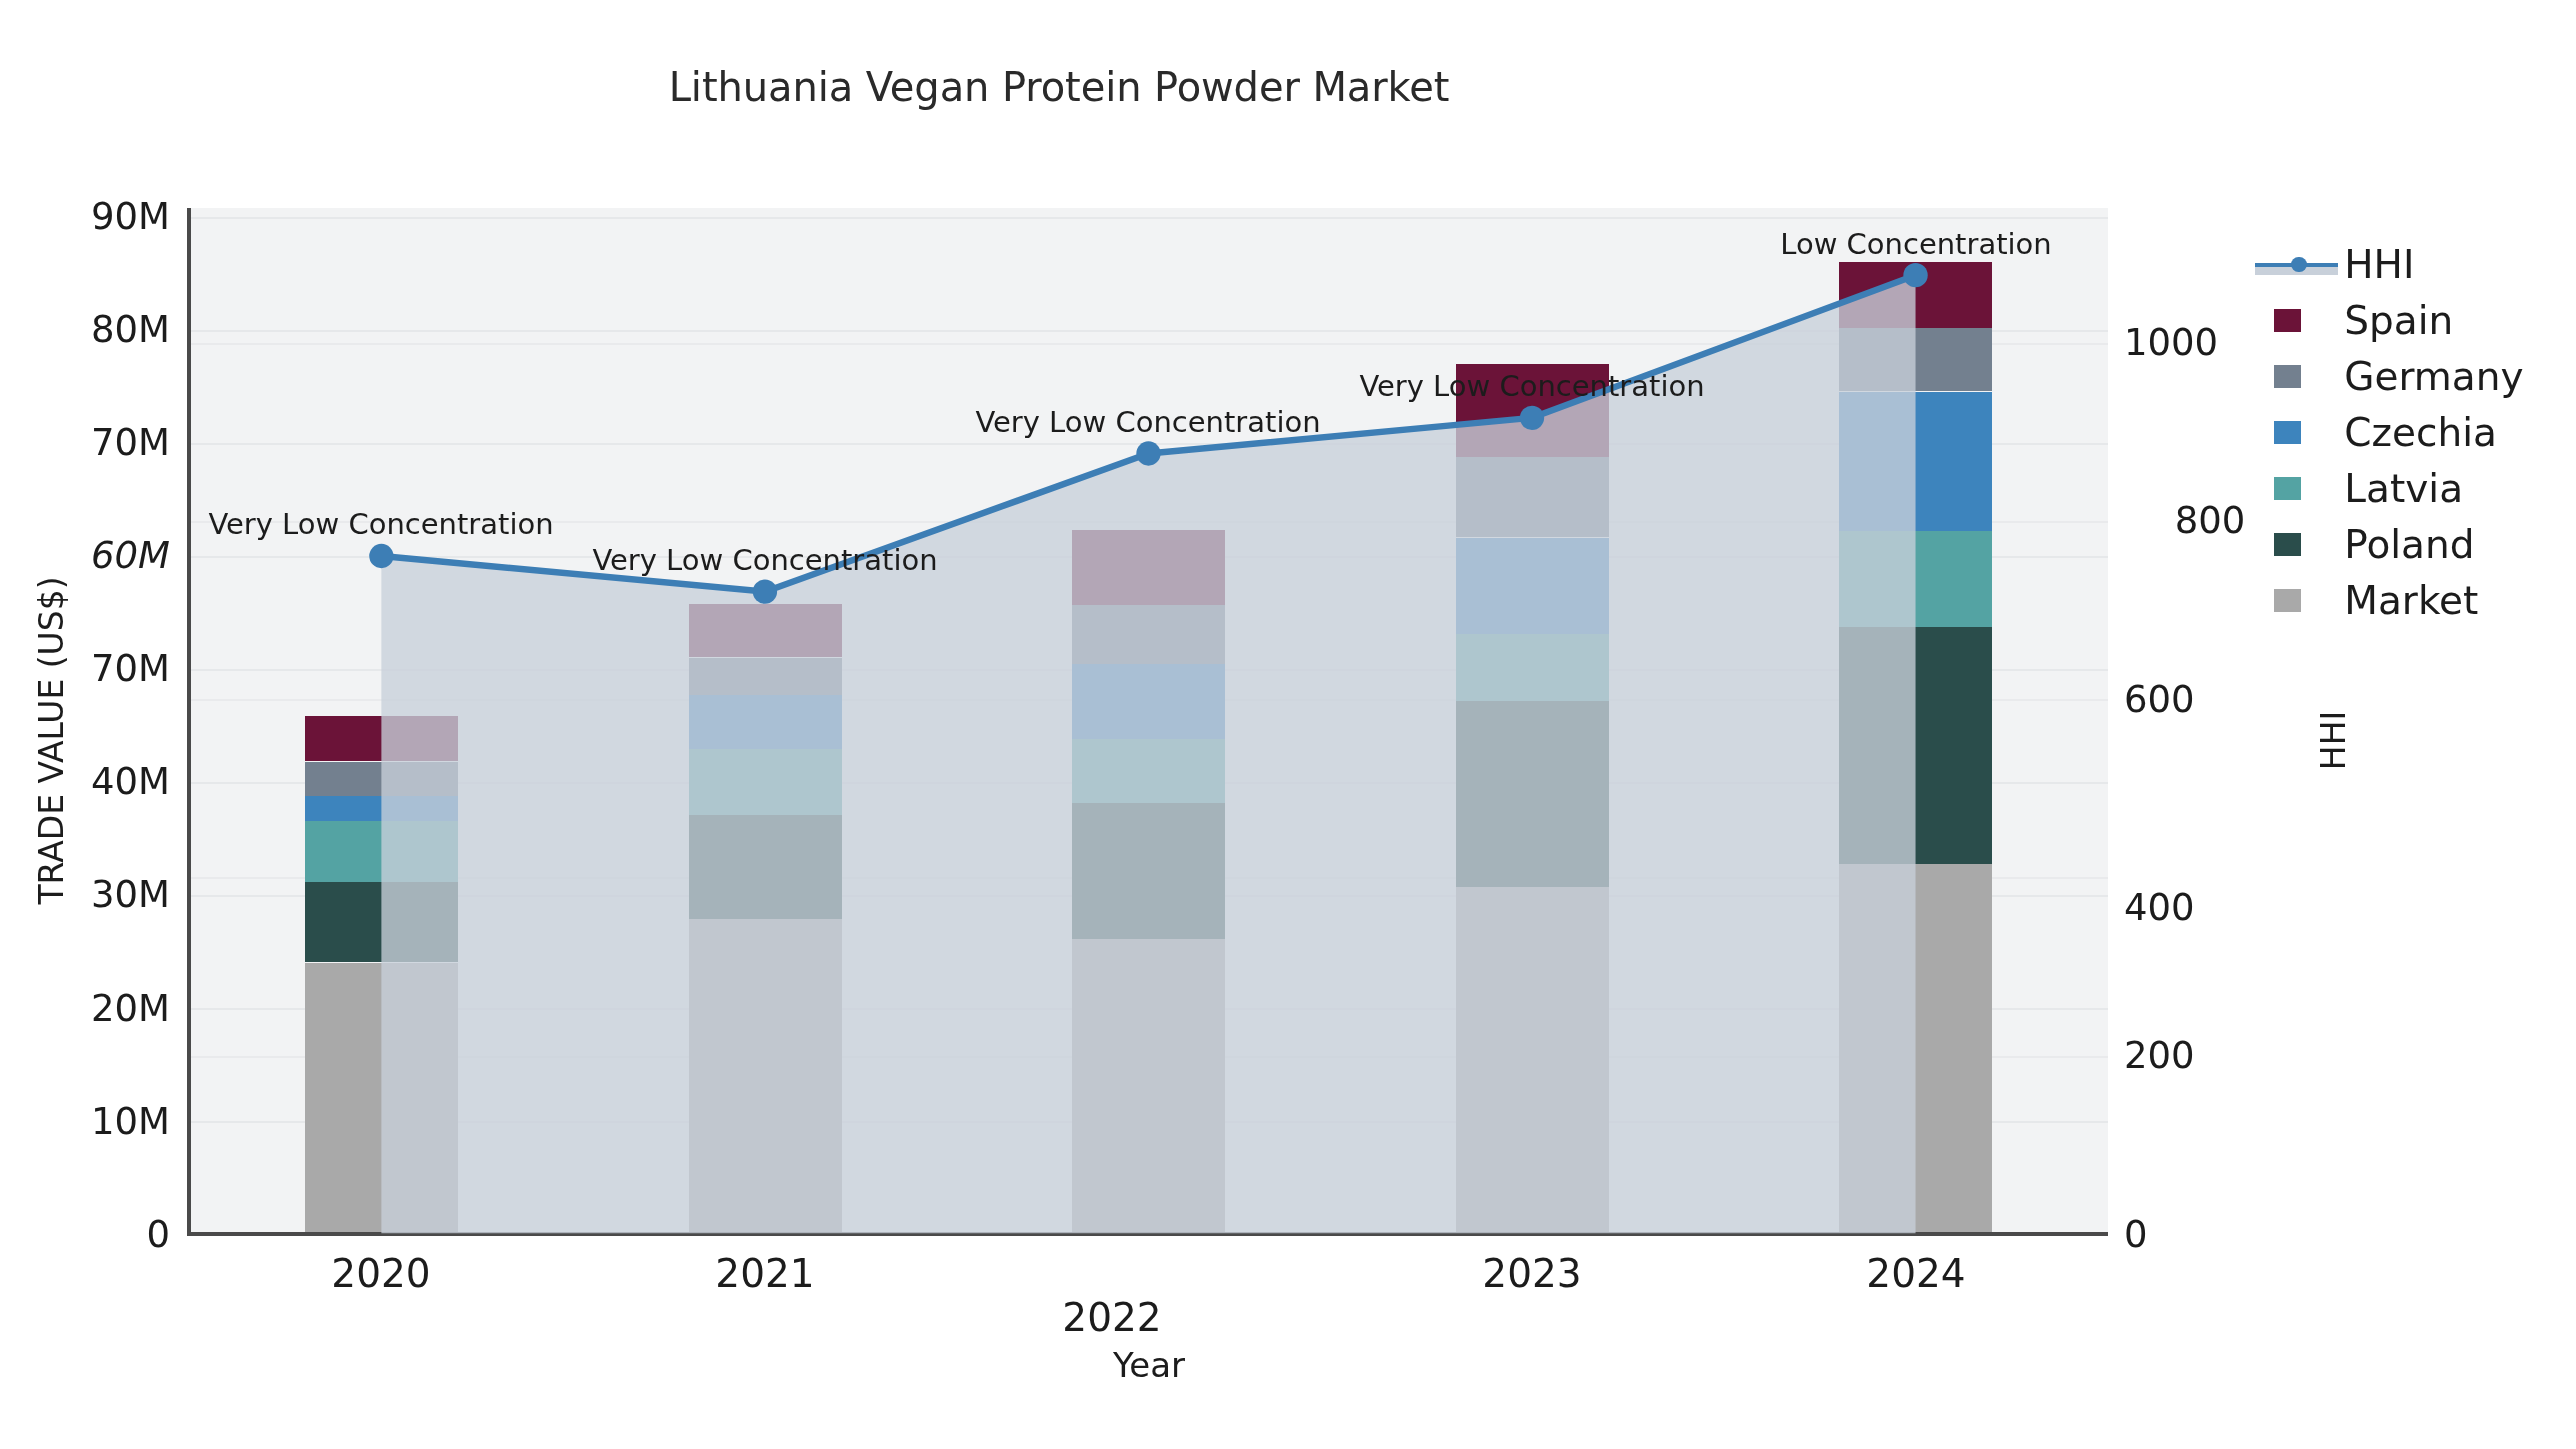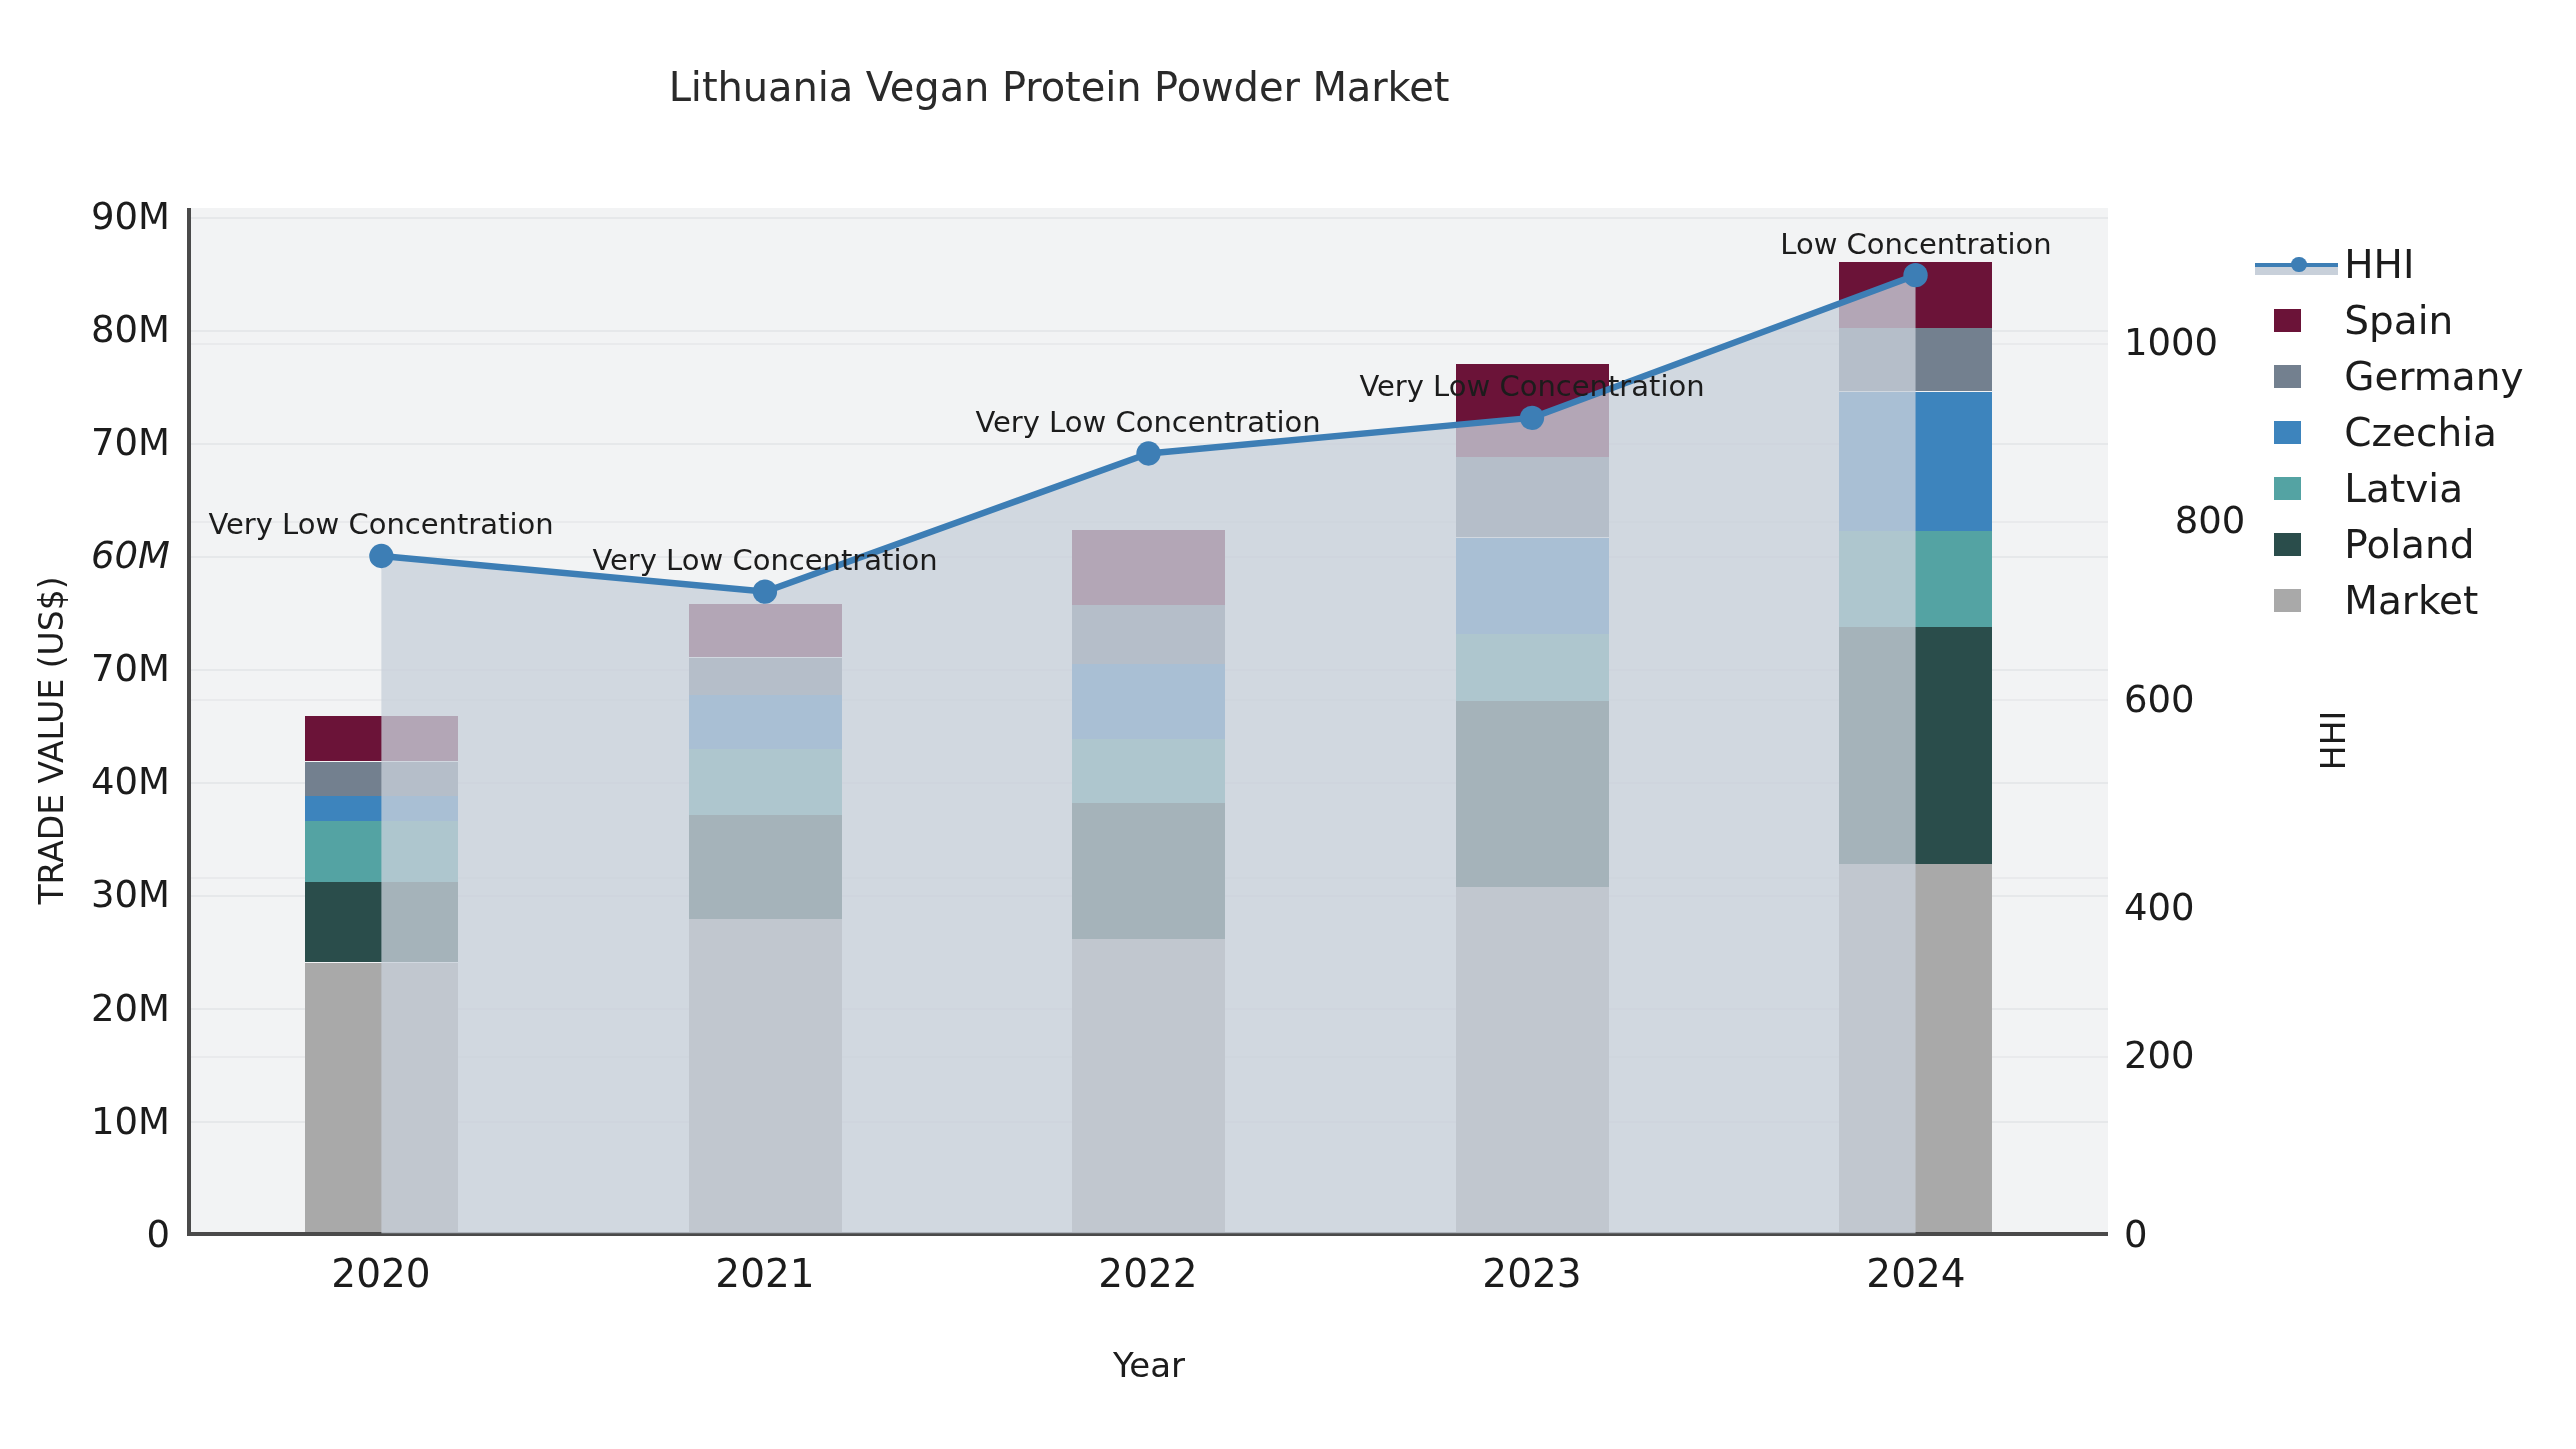--- a/index.html
+++ b/index.html
@@ -223,21 +223,21 @@
       <div class="ytick-right" style="top: 1234px;">0</div>
       <div class="ytick-right" style="top: 1055px;">200</div>
       <div class="ytick-right" style="top: 907px;">400</div>
       <div class="ytick-right" style="top: 699px;">600</div>
       <div class="ytick-right" style="top: 520px; text-align: center;">800</div>
       <div class="ytick-right" style="top: 342px;">1000</div>
     </div>
   <div id="x-ticks">
       <div class="xtick" style="left: 381px;">2020</div>
       <div class="xtick" style="left: 765px;">2021</div>
-      <div class="xtick" style="left: 1148px;">2022</div>
+      <div class="xtick" style="left: 1112px; margin-top: 44px;">2022</div>
       <div class="xtick" style="left: 1532px;">2023</div>
       <div class="xtick" style="left: 1916px;">2024</div>
     </div>
   <div id="annotations">
       <div class="annot" style="left: 381px; top: 507px;">Very Low Concentration</div>
       <div class="annot" style="left: 765px; top: 543px;">Very Low Concentration</div>
       <div class="annot" style="left: 1148px; top: 405px;">Very Low Concentration</div>
       <div class="annot" style="left: 1532px; top: 369px;">Very Low Concentration</div>
       <div class="annot" style="left: 1916px; top: 227px;">Low Concentration</div>
     </div>

